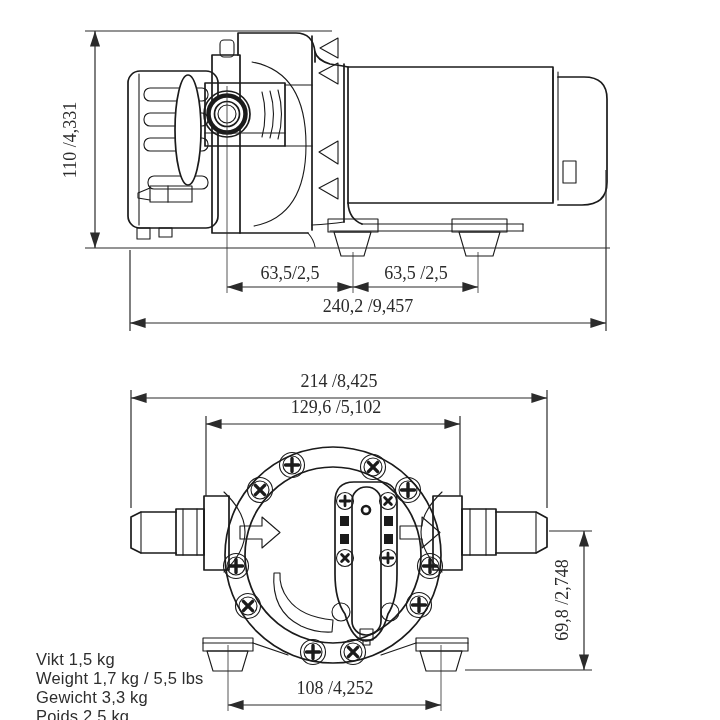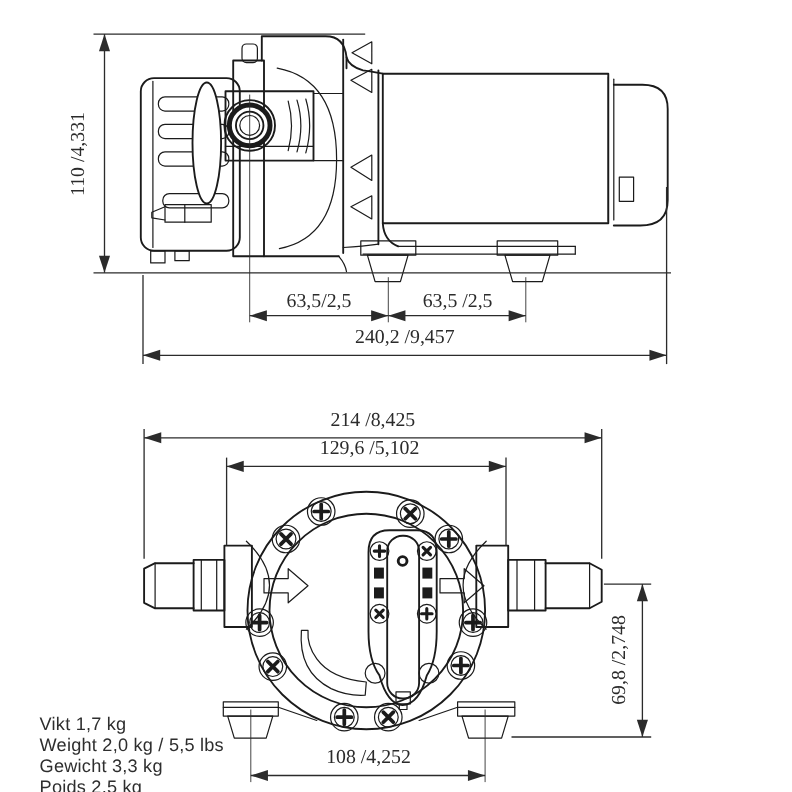--- a/index.html
+++ b/index.html
@@ -237,19 +237,19 @@
 
       <line x1="549" y1="531" x2="592" y2="531" class="dim"></line>
       <line x1="465" y1="670" x2="592" y2="670" class="dim"></line>
       <line x1="584" y1="531" x2="584" y2="670" class="dim" marker-start="url(#arr)" marker-end="url(#arr)"></line>
       <text x="0" y="0" class="dimtext" text-anchor="middle" transform="translate(568 600) rotate(-90)">69,8 /2,748</text>
     </g>
   </g>
 </svg>
 
 <div class="weight-block">
-  <div>Vikt 1,7 kg</div>
-  <div>Weight 2,0 kg / 5,5 lbs</div>
+  <div>Vikt 1,5 kg</div>
+  <div>Weight 1,7 kg / 5,5 lbs</div>
   <div>Gewicht 3,3 kg</div>
   <div>Poids 2,5 kg</div>
 </div>
 
 </div>
 
 </body></html>

